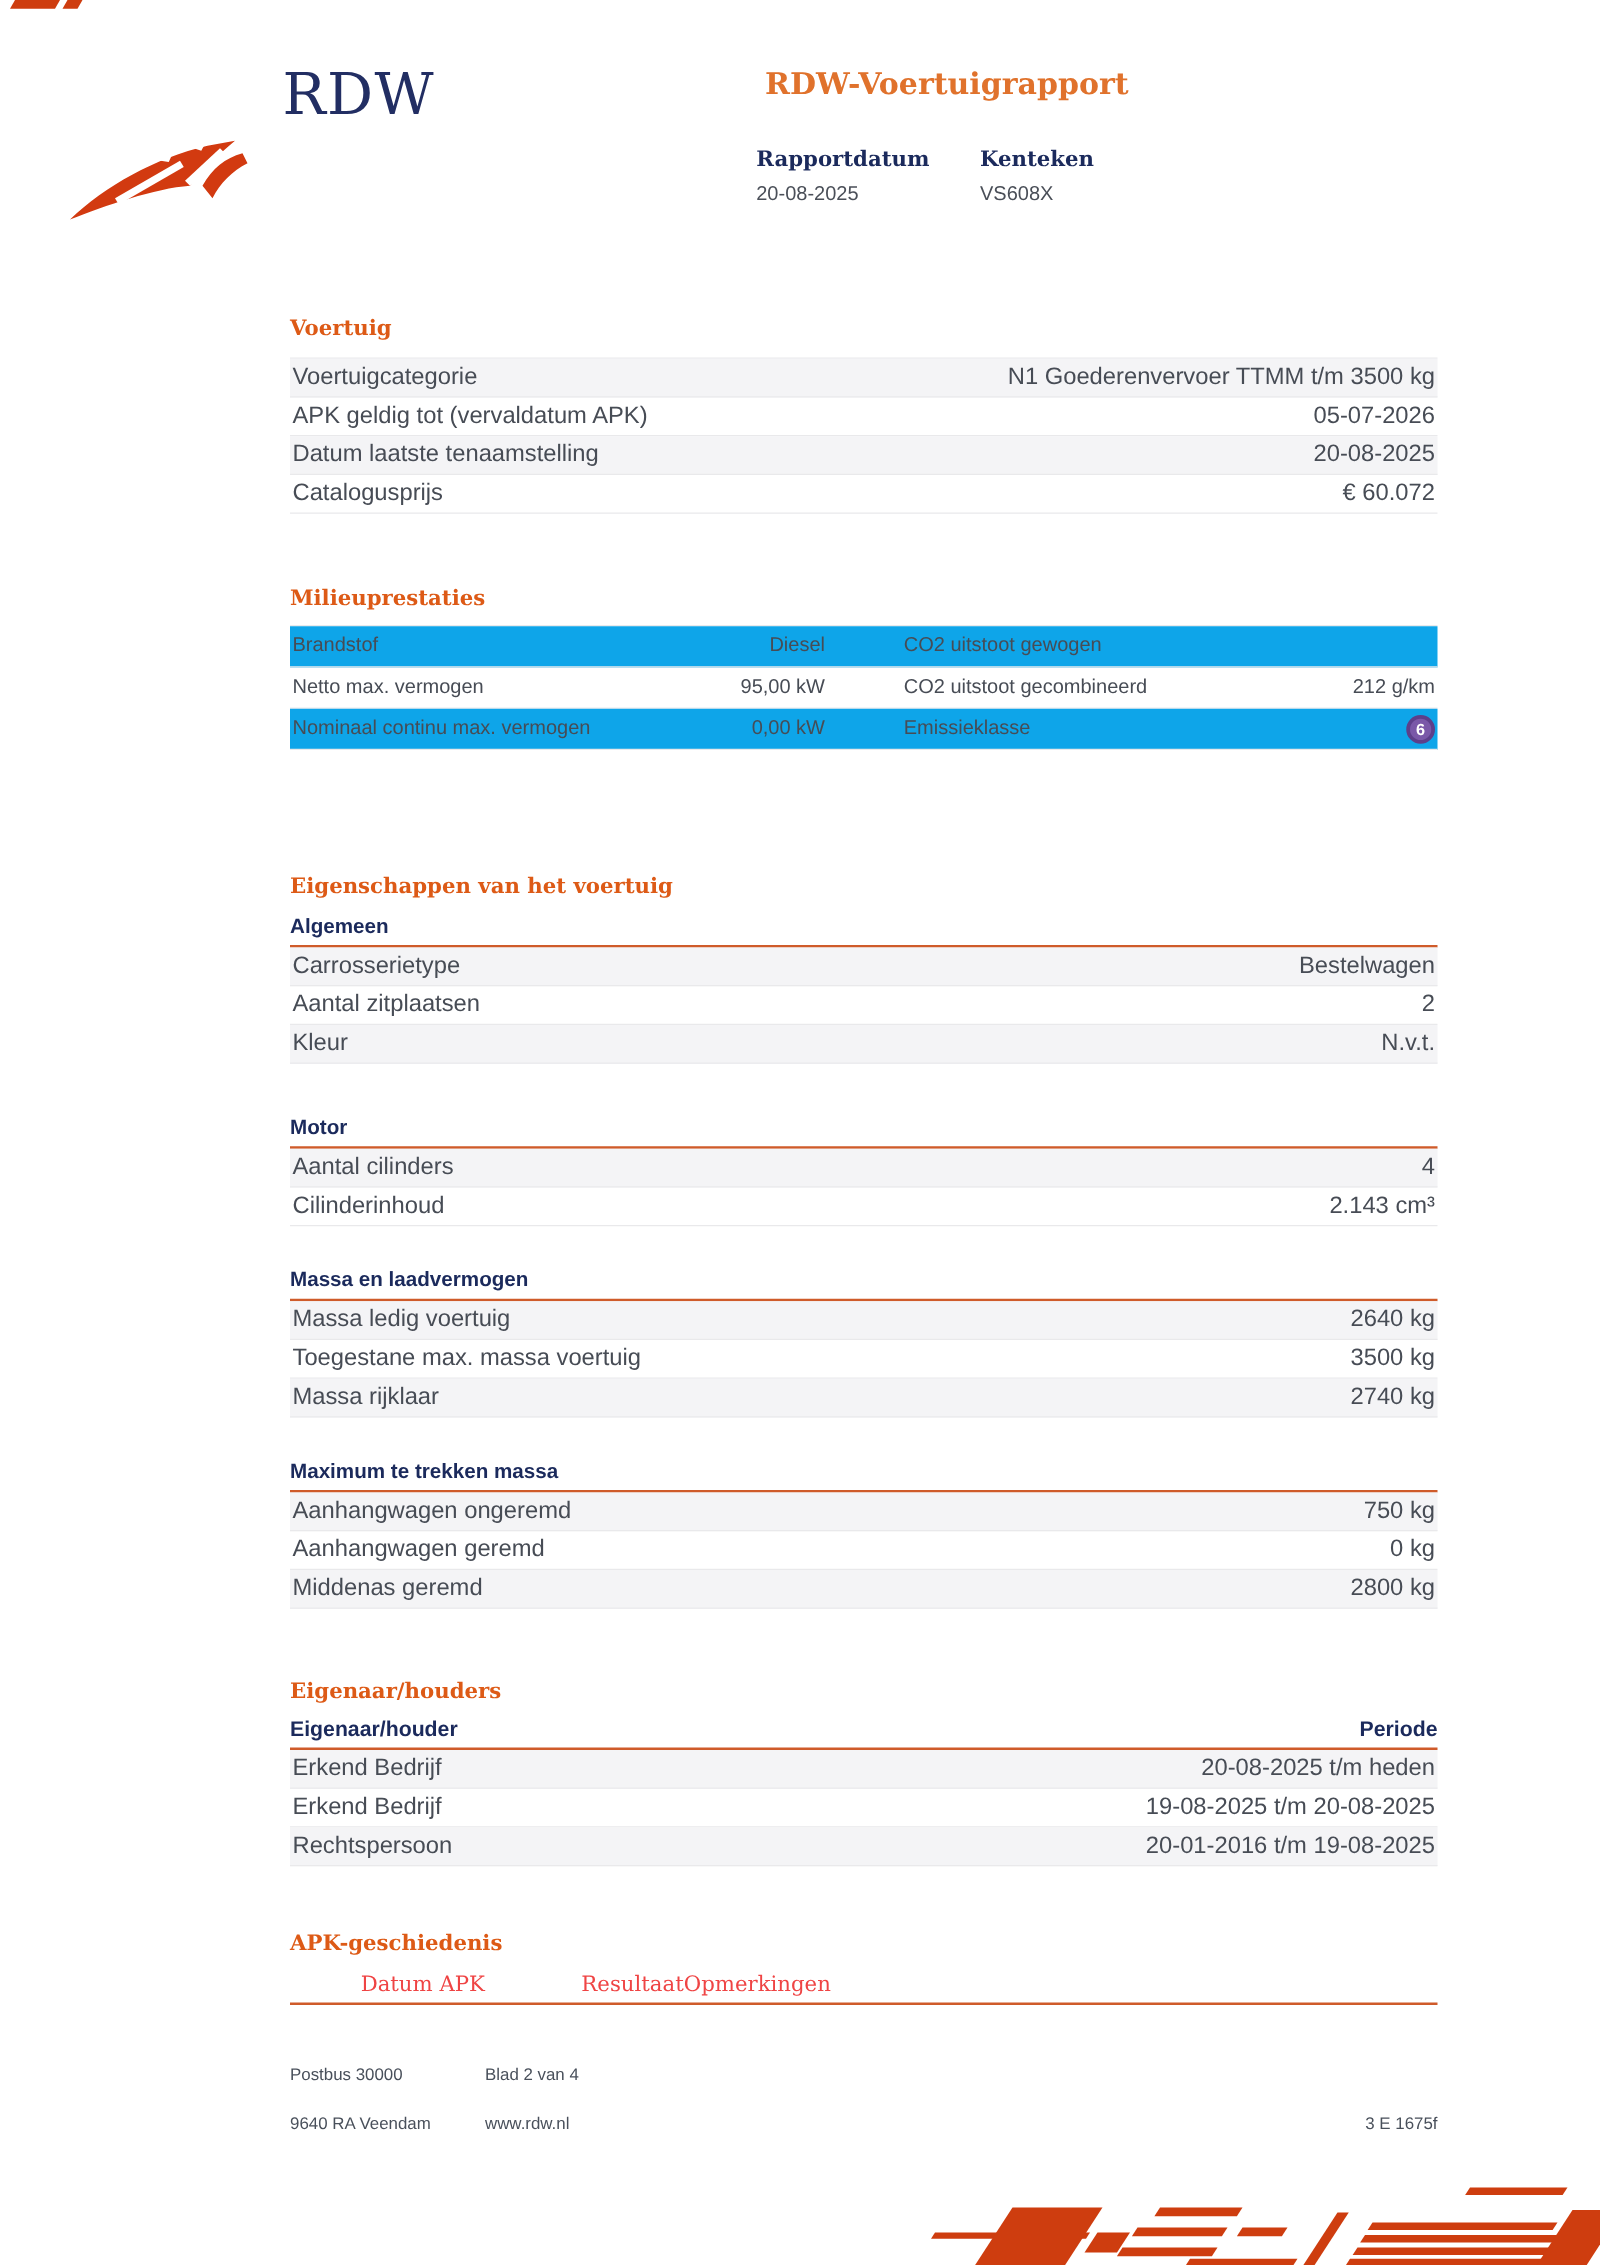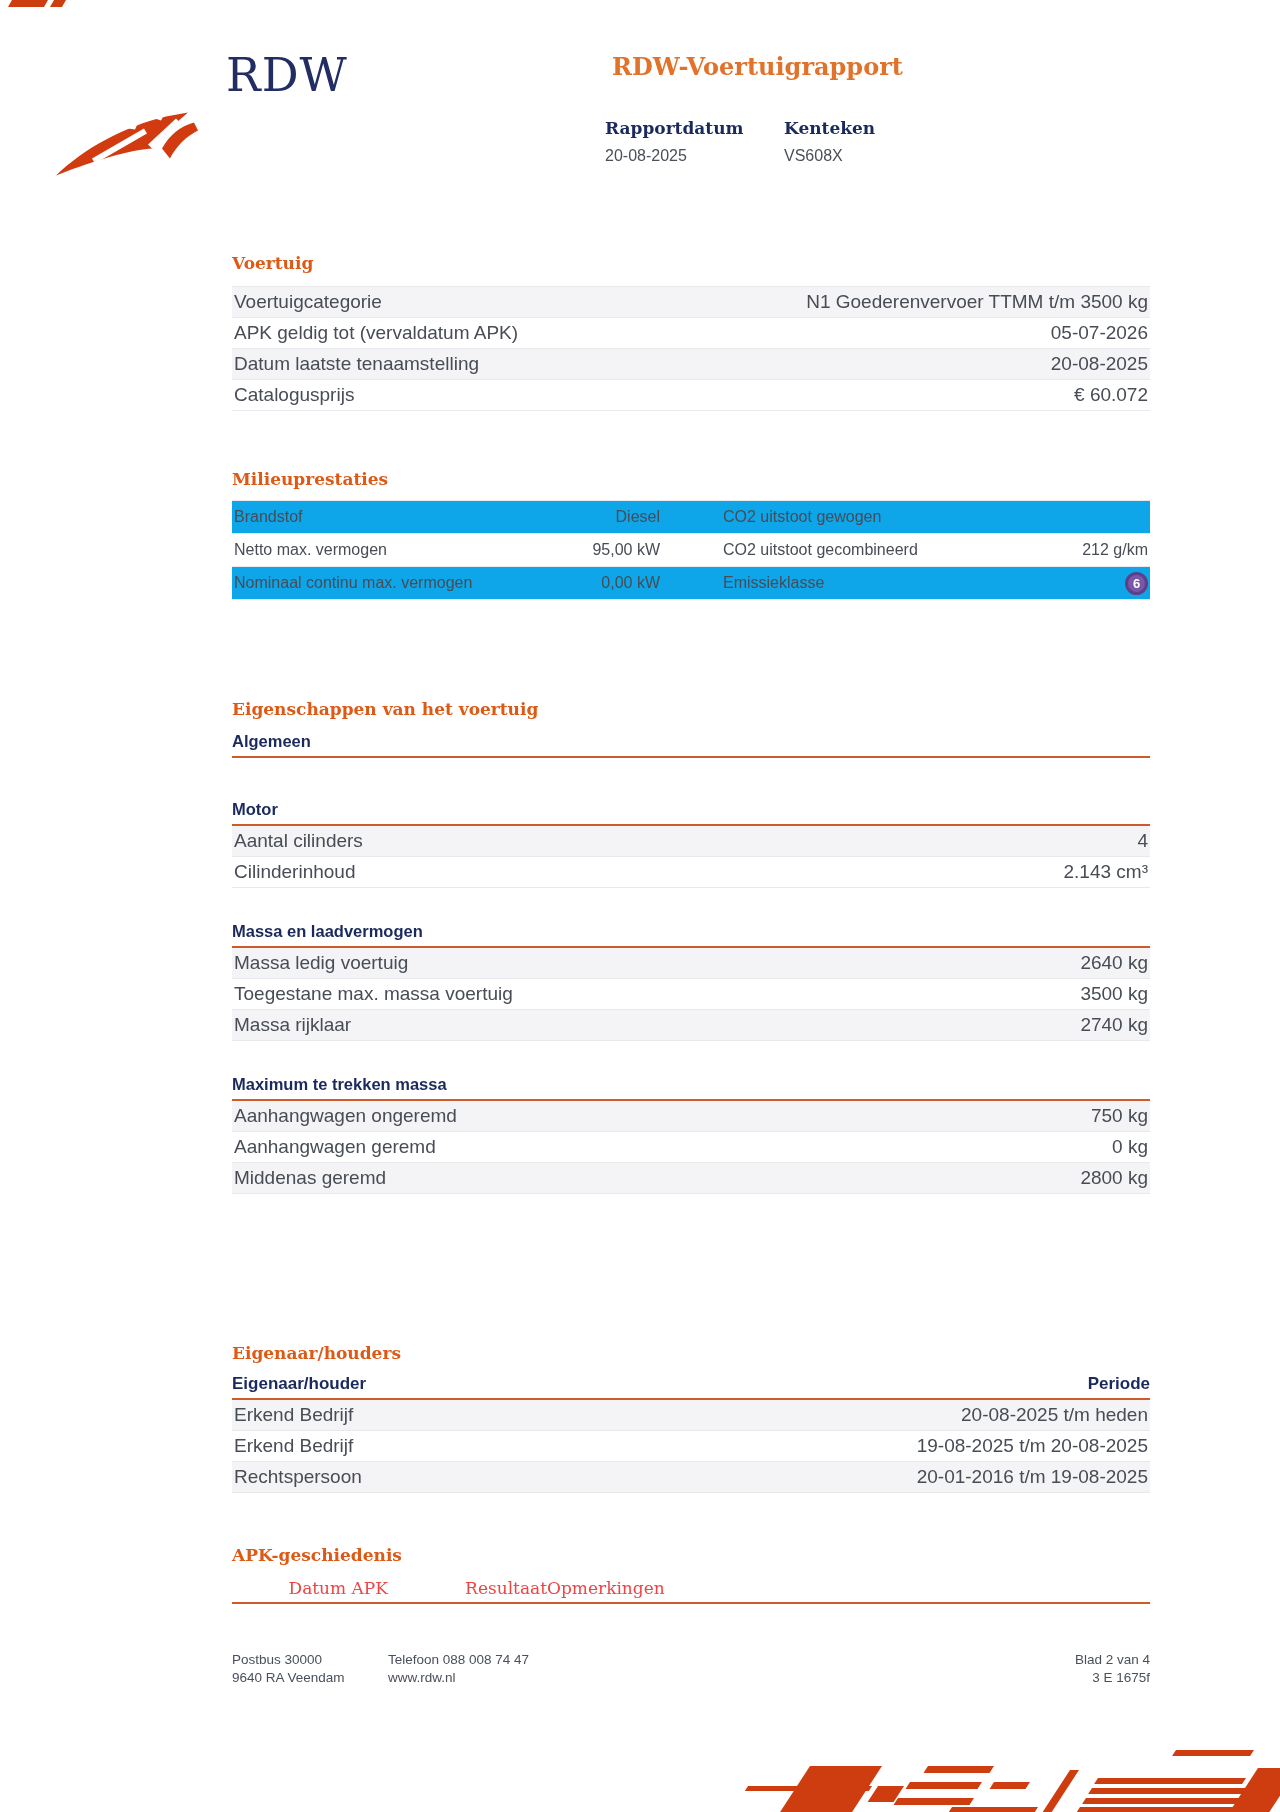--- a/index.html
+++ b/index.html
@@ -89,21 +89,21 @@
     display: flex; margin-top: 12px;
     font-family: "DejaVu Serif", serif; font-weight: normal;
     font-size: 17px; color: #ef4444; text-align: right;
   }
   .apk-col1 { width: 156px; }
   .apk-col2 { width: 159px; }
 
   
   .footer { position: absolute; left: 232px; top: 1652px; width: 918px; font-size: 13.5px; color: #49505b; }
   .footer .frow { display: flex; }
-  .footer .frow + .frow { margin-top: 3px; align-items: flex-end; }
+  .footer .frow + .frow { margin-top: 24px; align-items: flex-end; }
   .footer .fc1 { width: 156px; }
   .footer .fc2 { flex: 1; }
   .footer .fc3 { text-align: right; }
 
   
   .bottom-art { position: absolute; right: 0; bottom: 0; width: 640px; height: 72px; }
   .corner-art { position: absolute; left: 4px; top: 0; width: 70px; height: 10px; }
 </style>
 </head>
 <body>
@@ -181,20 +181,34 @@
       </div>
     </div>
   </div>
 
   <div class="section" style="top:698px;">
     <div class="sec-title">Eigenschappen van het voertuig</div>
 
     <div class="subsection first">
       <div class="sub-title">Algemeen</div>
       <div class="orange-rule"></div>
+      <div class="rows no-topline">
+        <div class="row alt">
+          <span class="label">Carrosserietype</span>
+          <span class="value">Bestelwagen</span>
+        </div>
+        <div class="row">
+          <span class="label">Aantal zitplaatsen</span>
+          <span class="value">2</span>
+        </div>
+        <div class="row alt">
+          <span class="label">Kleur</span>
+          <span class="value">N.v.t.</span>
+        </div>
+      </div>
     </div>
 
     <div class="subsection">
       <div class="sub-title">Motor</div>
       <div class="orange-rule"></div>
       <div class="rows no-topline">
         <div class="row alt">
           <span class="label">Aantal cilinders</span>
           <span class="value">4</span>
         </div>
@@ -273,21 +287,20 @@
       <span class="apk-col1">Datum APK</span>
       <span class="apk-col2">Resultaat</span>
       <span>Opmerkingen</span>
     </div>
     <div class="orange-rule"></div>
   </div>
 
   <div class="footer">
     <div class="frow">
       <span class="fc1">Postbus 30000</span>
-      <span class="fc2">Telefoon 088 008 74 47</span>
       <span class="fc3">Blad 2 van 4</span>
     </div>
     <div class="frow">
       <span class="fc1">9640 RA Veendam</span>
       <span class="fc2">www.rdw.nl</span>
       <span class="fc3">3 E 1675f</span>
     </div>
   </div>
 
   <svg class="bottom-art" viewBox="0 0 640 72" aria-hidden="true">

